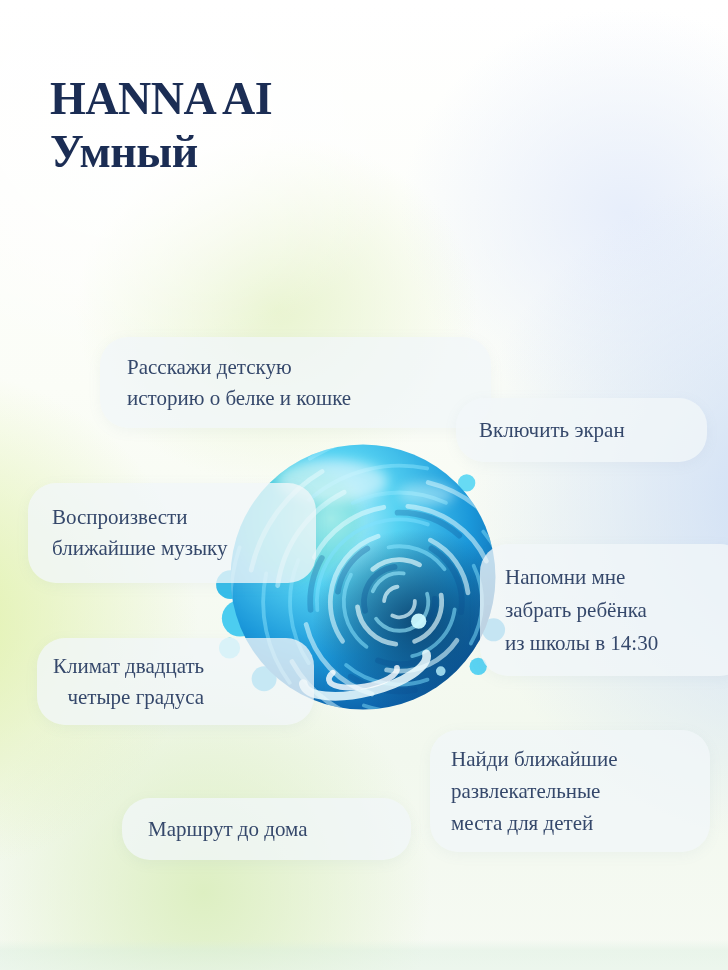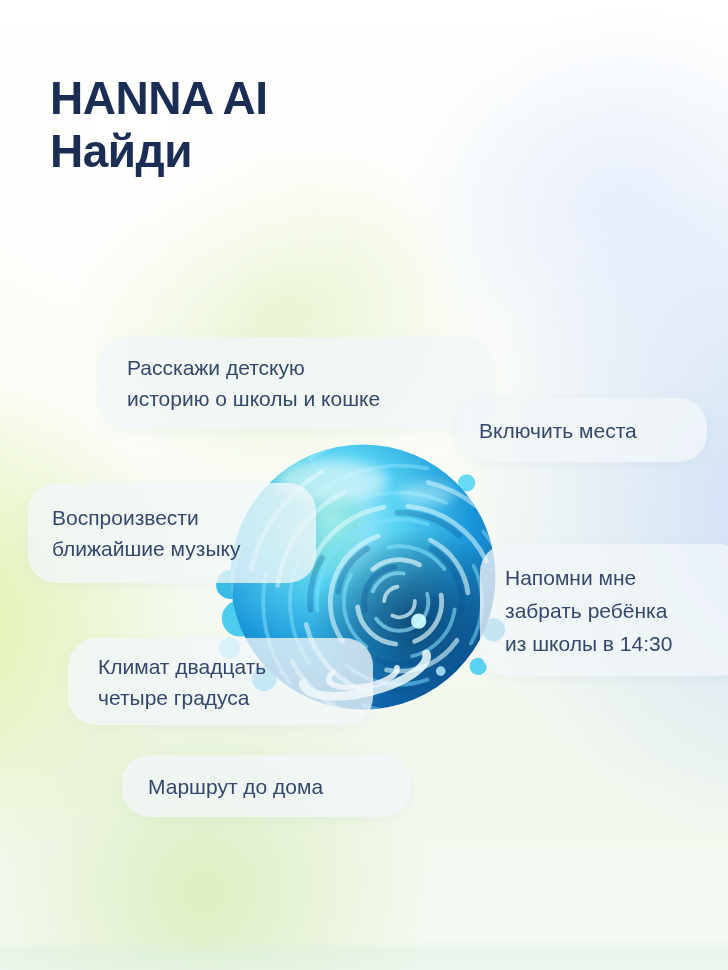--- a/index.html
+++ b/index.html
@@ -1,20 +1,20 @@
 <!DOCTYPE html>
 <html><head>
 <meta charset="utf-8">
 <style>
   html,body{margin:0;padding:0;background:#ffffff;}
   .canvas{
     position:relative;
     width:728px;height:970px;
     overflow:hidden;
-    font-family:Liberation Sans, sans-serif;
+    font-family:Liberation Serif, serif;
     background:
       radial-gradient(52% 34% at 18% 12%, #ffffff 0%, rgba(255,255,255,0) 75%),
       radial-gradient(60% 42% at -10% 64%, #e0f1a8 0%, rgba(224,241,168,0) 62%),
       radial-gradient(48% 38% at 28% 92%, #ddefc2 0%, rgba(221,239,194,0) 65%),
       radial-gradient(46% 30% at 38% 32%, #e9f4d0 0%, rgba(233,244,208,0) 60%),
       radial-gradient(72% 52% at 112% 52%, #cbdcf6 0%, rgba(203,220,246,0) 68%),
       radial-gradient(50% 34% at 86% 22%, #e7eefb 0%, rgba(231,238,251,0) 62%),
       linear-gradient(180deg,#ffffff 0%,#fbfdf7 40%,#f2f8ee 78%,#f6faf3 100%);
   }
 
@@ -36,37 +36,37 @@
     color:#35486b;
     font-size:21px;line-height:31px;
     white-space:pre-line;
     box-shadow:0 3px 14px rgba(110,140,165,0.07);
     z-index:5;
   }
   .b1{left:100px;top:337px;width:337px;height:91px;padding:0 27px;}
   .b2{left:456px;top:398px;width:205px;height:64px;padding:0 23px;}
   .b3{left:28px; top:483px;width:240px;height:100px;padding:0 24px;}
   .b4{left:480px;top:544px;width:218px;height:132px;padding:0 25px;line-height:33px;}
-  .b5{left:68px; top:638px;width:245px;height:87px;padding:0 30px;}
-  .b6{left:122px;top:755px;width:237px;height:62px;padding:0 26px;}
+  .b5{left:37px; top:638px;width:245px;height:87px;padding:0 16px;text-align:right;}
+  .b6{left:122px;top:798px;width:237px;height:62px;padding:0 26px;}
   .b7{left:430px;top:730px;width:238px;height:122px;padding:0 21px;line-height:32px;}
 
   .bottom-fade{
     position:absolute;left:0;bottom:0;width:728px;height:30px;
     background:linear-gradient(180deg, rgba(222,240,226,0) 0%, rgba(218,238,224,0.45) 35%, rgba(228,243,232,0.55) 100%);
   }
 </style>
 </head>
 <body>
 
 <div class="canvas">
 
   <header class="title">
     <div>HANNA AI</div>
-    <div>Найди</div>
+    <div>Умный</div>
   </header>
 
   <div class="orb">
     <svg viewBox="0 0 300 300" width="288" height="288">
       <defs>
         <radialGradient id="gBase" cx="0.38" cy="0.28" r="0.9">
           <stop offset="0" stop-color="#c8f6fd"></stop>
           <stop offset="0.28" stop-color="#55d2f2"></stop>
           <stop offset="0.58" stop-color="#1b98da"></stop>
           <stop offset="0.82" stop-color="#0d63ab"></stop>
@@ -128,36 +128,41 @@
         <ellipse cx="216" cy="64" rx="30" ry="12" fill="#eaffff" opacity="0.40" filter="url(#blur6)"></ellipse>
 
         <circle cx="208" cy="196" r="8" fill="#cdfaff" opacity="0.95"></circle>
         <circle cx="231" cy="248" r="5" fill="#bdf4ff" opacity="0.80"></circle>
       </g>
     </svg>
   </div>
 
   <div class="bubble b1">
     <span>Расскажи детскую
-историю о школы и кошке</span>
+историю о белке и кошке</span>
   </div>
   <div class="bubble b2">
-    <span>Включить места</span>
+    <span>Включить экран</span>
   </div>
   <div class="bubble b3">
     <span>Воспроизвести
 ближайшие музыку</span>
   </div>
   <div class="bubble b4">
     <span>Напомни мне
 забрать ребёнка
 из школы в 14:30</span>
   </div>
   <div class="bubble b5">
     <span>Климат двадцать
 четыре градуса</span>
   </div>
   <div class="bubble b6">
     <span>Маршрут до дома</span>
   </div>
+  <div class="bubble b7">
+    <span>Найди ближайшие
+развлекательные
+места для детей</span>
+  </div>
 
   <div class="bottom-fade"></div>
 </div>
 
 </body></html>

